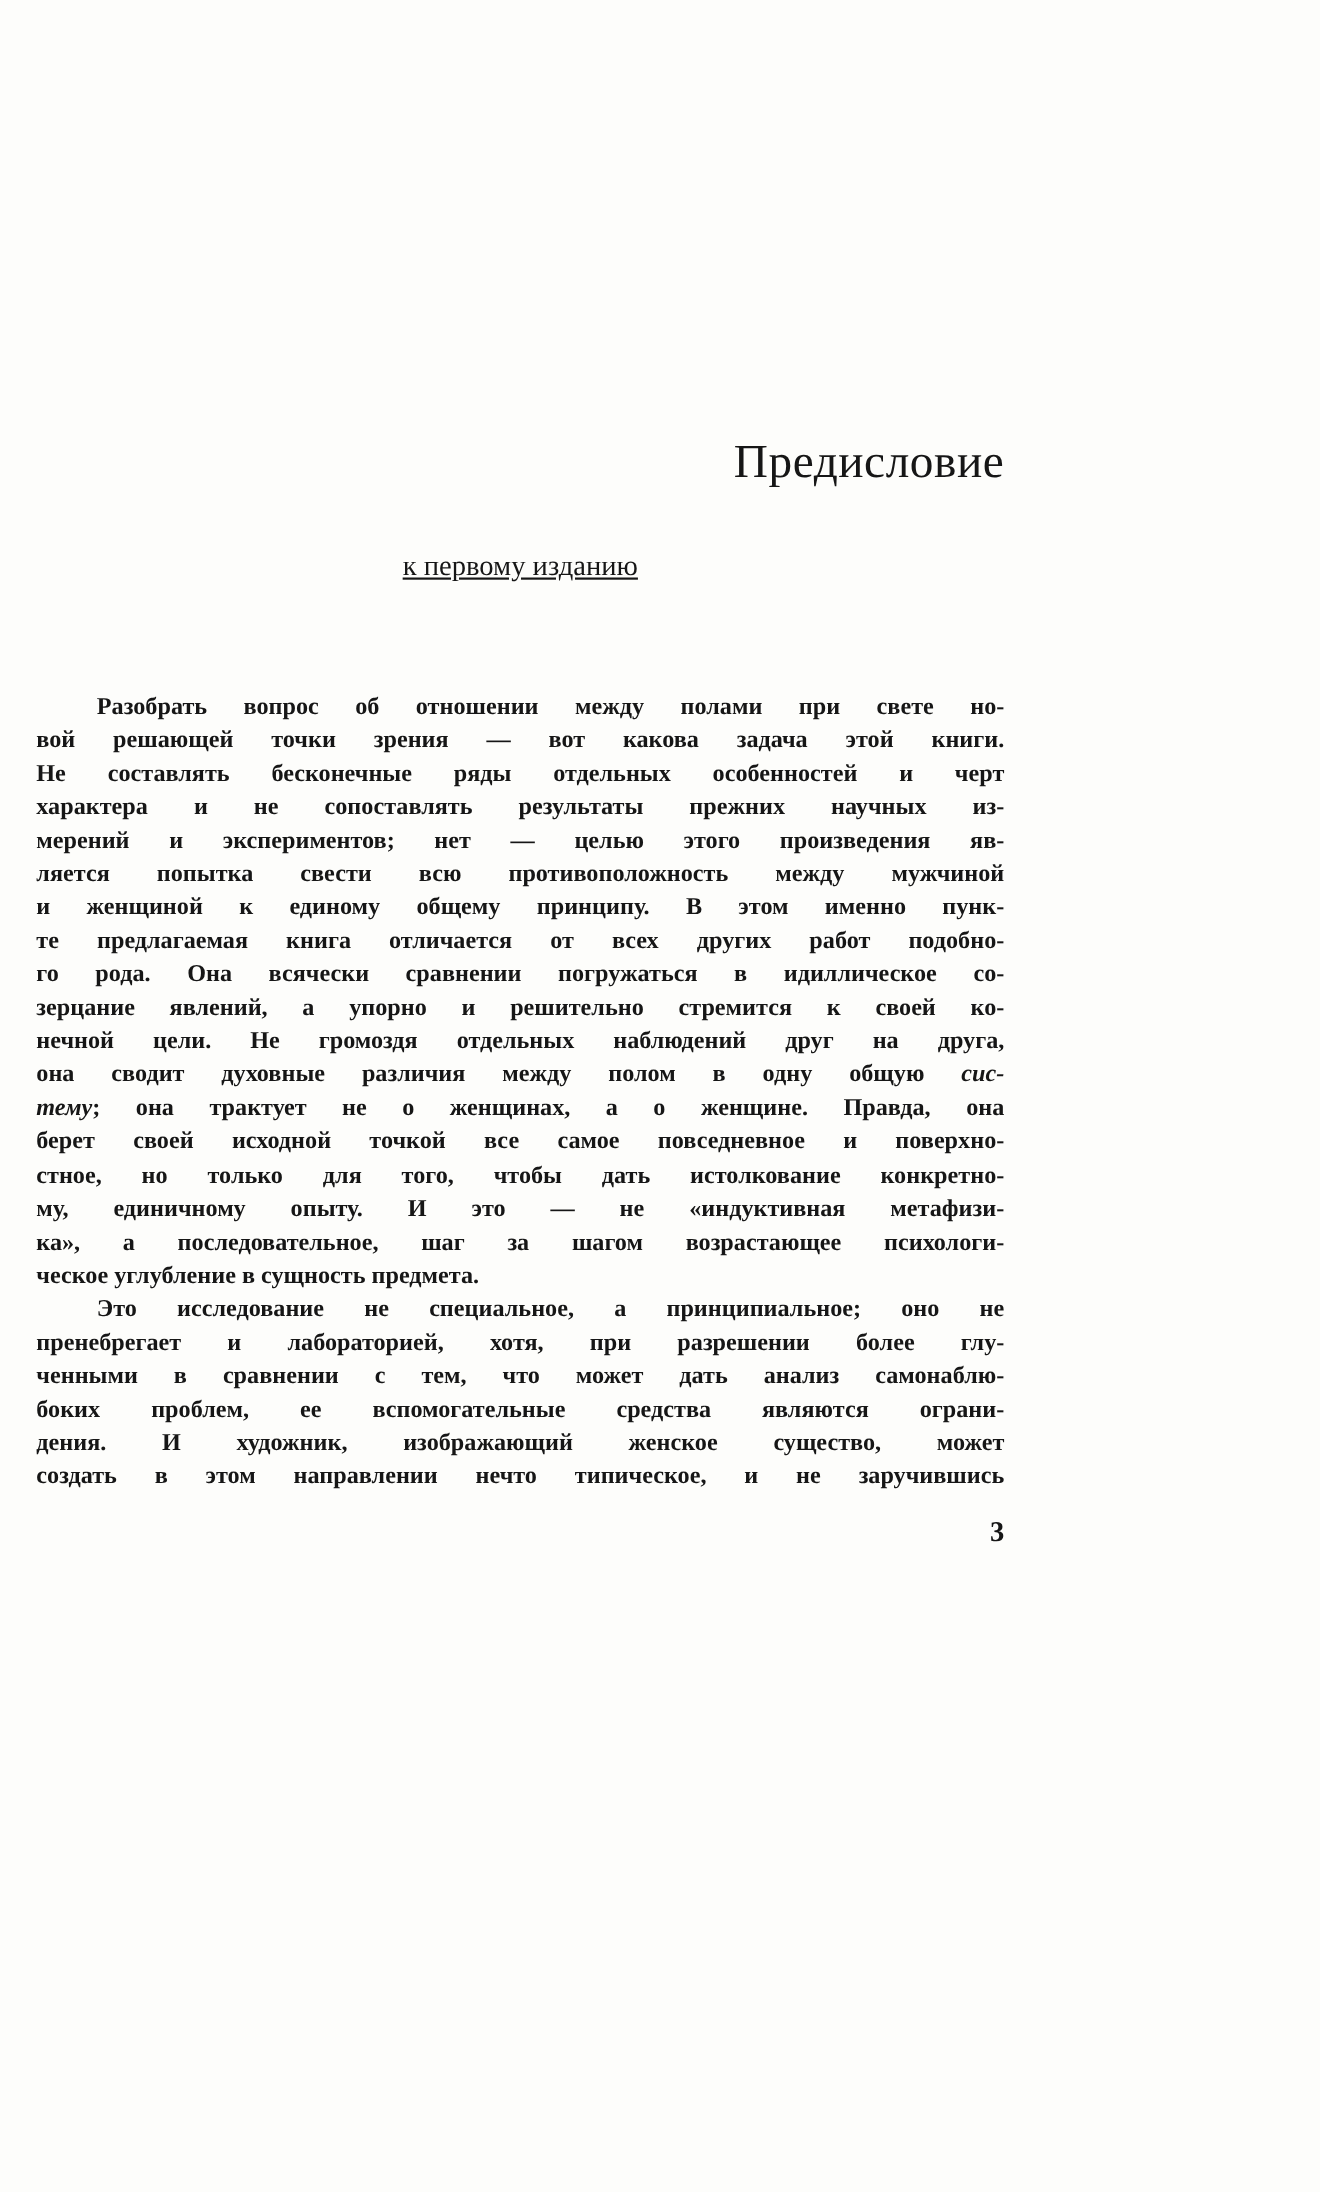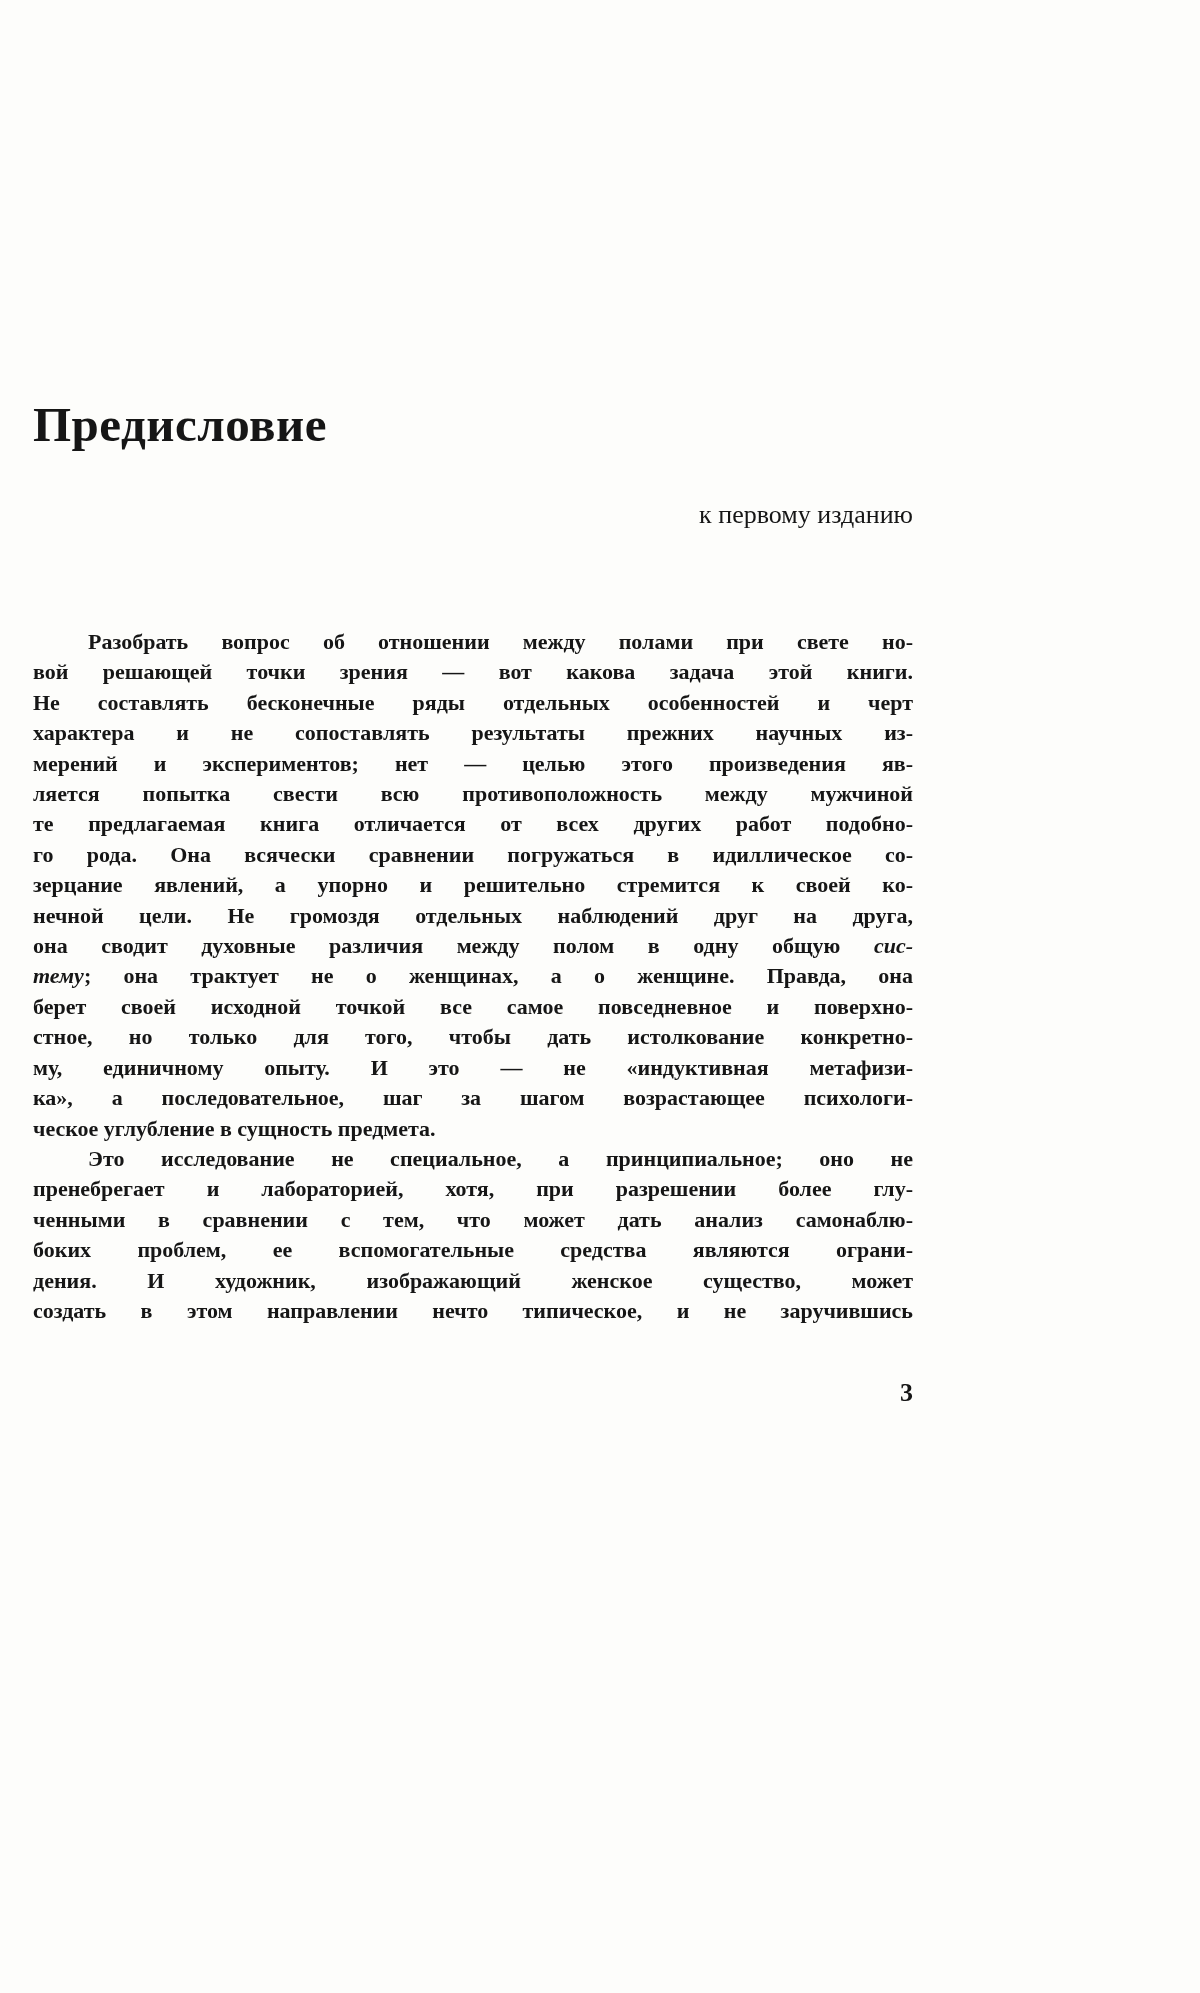--- a/index.html
+++ b/index.html
@@ -14,33 +14,34 @@
     background: #fdfdfb;
     font-family: "Liberation Serif", "DejaVu Serif", serif;
     color: #161616;
     overflow: hidden;
   }
   .title {
     position: absolute;
     left: 33px;
     top: 396px;
     width: 880px;
-    text-align: left;
-    font-size: 49px;
-    font-weight: 700;
+    text-align: right;
+    font-size: 43px;
+    font-weight: 400;
     letter-spacing: 0.5px;
   }
   .subtitle {
     position: absolute;
     left: 33px;
     top: 500px;
     width: 880px;
-    text-align: right;
+    text-align: center;
     font-size: 26px;
     font-weight: 400;
+    text-decoration: underline;
   }
   .body-text {
     position: absolute;
     left: 33px;
     top: 627px;
     width: 880px;
     font-size: 22px;
     line-height: 30.4px;
     font-weight: 700;
   }
@@ -75,20 +76,21 @@
 
   <div class="subtitle">к первому изданию</div>
 
   <div class="body-text">
       <div class="line first">Разобрать вопрос об отношении между полами при свете но-</div>
       <div class="line">вой решающей точки зрения — вот какова задача этой книги.</div>
       <div class="line">Не составлять бесконечные ряды отдельных особенностей и черт</div>
       <div class="line">характера и не сопоставлять результаты прежних научных из-</div>
       <div class="line">мерений и экспериментов; нет — целью этого произведения яв-</div>
       <div class="line">ляется попытка свести всю противоположность между мужчиной</div>
+      <div class="line">и женщиной к единому общему принципу. В этом именно пунк-</div>
       <div class="line">те предлагаемая книга отличается от всех других работ подобно-</div>
       <div class="line">го рода. Она всячески сравнении погружаться в идиллическое со-</div>
       <div class="line">зерцание явлений, а упорно и решительно стремится к своей ко-</div>
       <div class="line">нечной цели. Не громоздя отдельных наблюдений друг на друга,</div>
       <div class="line">она сводит духовные различия между полом в одну общую <i>сис-</i></div>
       <div class="line"><i>тему</i>; она трактует не о женщинах, а о женщине. Правда, она</div>
       <div class="line">берет своей исходной точкой все самое повседневное и поверхно-</div>
       <div class="line">стное, но только для того, чтобы дать истолкование конкретно-</div>
       <div class="line">му, единичному опыту. И это — не «индуктивная метафизи-</div>
       <div class="line">ка», а последовательное, шаг за шагом возрастающее психологи-</div>

